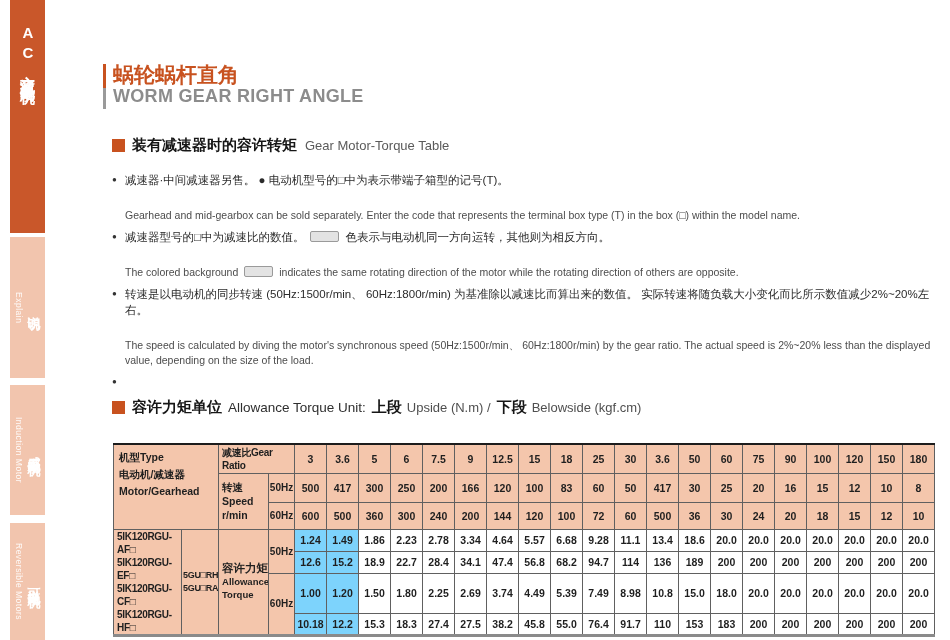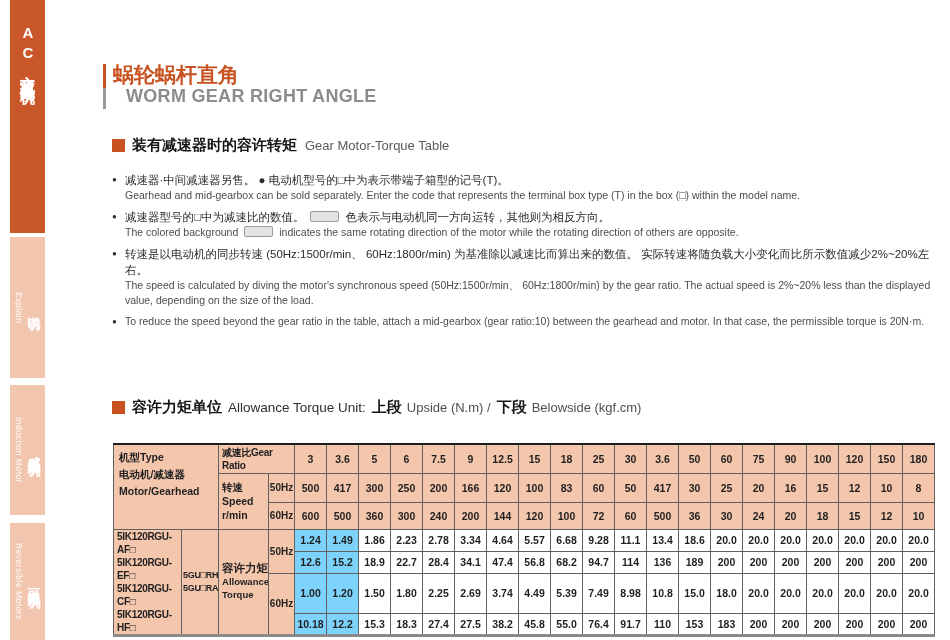--- a/index.html
+++ b/index.html
@@ -17,39 +17,39 @@
         font-size:13px;letter-spacing:2px;line-height:16px;}
   .side1 .v-zh{font-size:15px;margin-top:24px;letter-spacing:2.5px;line-height:18px;}
   .v-en{writing-mode:vertical-rl;color:rgba(255,255,255,0.92);font-size:8.5px;letter-spacing:0.5px;line-height:10px;}
   .side-pair{display:flex;flex-direction:row;align-items:center;justify-content:center;gap:2px;}
 
   
   .title-bar{position:absolute;left:103px;top:64px;width:3px;height:45px;}
   .title-bar .t{height:24px;background:#C8521F;}
   .title-bar .b{height:21px;background:#9a9a9a;}
   .title-zh{position:absolute;left:113px;top:61px;font-size:21px;font-weight:bold;color:#C8521F;}
-  .title-en{position:absolute;left:126px;top:86px;font-size:18px;font-weight:bold;color:#8c8c8c;letter-spacing:0.3px;}
+  .title-en{position:absolute;left:113px;top:86px;font-size:18px;font-weight:bold;color:#8c8c8c;letter-spacing:0.3px;}
 
   
   .sec-head{position:absolute;left:112px;display:flex;align-items:center;}
   .sq{width:13px;height:13px;background:#C8521F;margin-right:7px;flex:0 0 auto;}
   .sec1{top:136px;}
   .sec2{top:398px;}
   .h-zh{font-size:15px;font-weight:bold;color:#161616;}
   .h-en{font-size:13px;color:#5a5a5a;margin-left:8px;}
   .h-en-dark{font-size:13.5px;color:#2e2e2e;margin-left:6px;}
   .h-zh2{font-size:15px;font-weight:bold;color:#161616;margin-left:6px;}
   .h-en-gray{font-size:13px;color:#4f4f4f;margin-left:5px;}
 
   
   .notes{position:absolute;left:112px;top:172px;width:822px;}
   .note{position:relative;padding-left:13px;margin-bottom:6px;}
   .dot{position:absolute;left:0;top:3px;font-size:8px;color:#333;}
   .note .zh{font-size:11.5px;color:#2b2b2b;line-height:16px;}
-  .note .en{font-size:10.5px;color:#4c4c4c;line-height:15px;}
+  .note .en{font-size:10.5px;color:#4c4c4c;line-height:15px;margin-top:20px;}
   .swatch{display:inline-block;width:27px;height:9px;background:#E3E3E3;border:1px solid #9a9a9a;
           border-radius:2px;margin:0 6px;vertical-align:-1px;}
 
   
   .table-wrap{position:absolute;left:113px;top:443px;}
   table{border-collapse:collapse;table-layout:fixed;width:821px;}
   th,td{border:1px solid #606060;padding:0;text-align:center;font-weight:bold;color:#1f1f1f;overflow:hidden;}
   table{border-top:2px solid #1c1c1c;border-bottom:3px solid #8a8a8a;}
   .pink{background:#F4C6AC;}
   .shade{background:#7dd3fc;}
@@ -110,21 +110,20 @@
     <div class="zh"><span>减速器型号的□中为减速比的数值。</span><span class="swatch"></span><span>色表示与电动机同一方向运转，其他则为相反方向。</span></div>
     <div class="en"><span>The colored background</span><span class="swatch"></span><span>indicates the same rotating direction of the motor while the rotating direction of others are opposite.</span></div>
   </div>
   <div class="note">
     <span class="dot">●</span>
     <div class="zh">转速是以电动机的同步转速 (50Hz:1500r/min、 60Hz:1800r/min) 为基准除以减速比而算出来的数值。 实际转速将随负载大小变化而比所示数值减少2%~20%左右。</div>
     <div class="en">The speed is calculated by diving the motor's synchronous speed (50Hz:1500r/min、 60Hz:1800r/min) by the gear ratio. The actual speed is 2%~20% less than the displayed value, depending on the size of the load.</div>
   </div>
   <div class="note">
     <span class="dot">●</span>
-    <div class="en">To reduce the speed beyond the gear ratio in the table, attach a mid-gearbox (gear ratio:10) between the gearhead and motor. In that case, the permissible torque is 20N·m.</div>
   </div>
 </div>
 
 <div class="sec-head sec2">
   <span class="sq"></span>
   <span class="h-zh">容许力矩单位</span>
   <span class="h-en-dark">Allowance Torque Unit:</span>
   <span class="h-zh2">上段</span>
   <span class="h-en-gray">Upside (N.m) /</span>
   <span class="h-zh2">下段</span>

